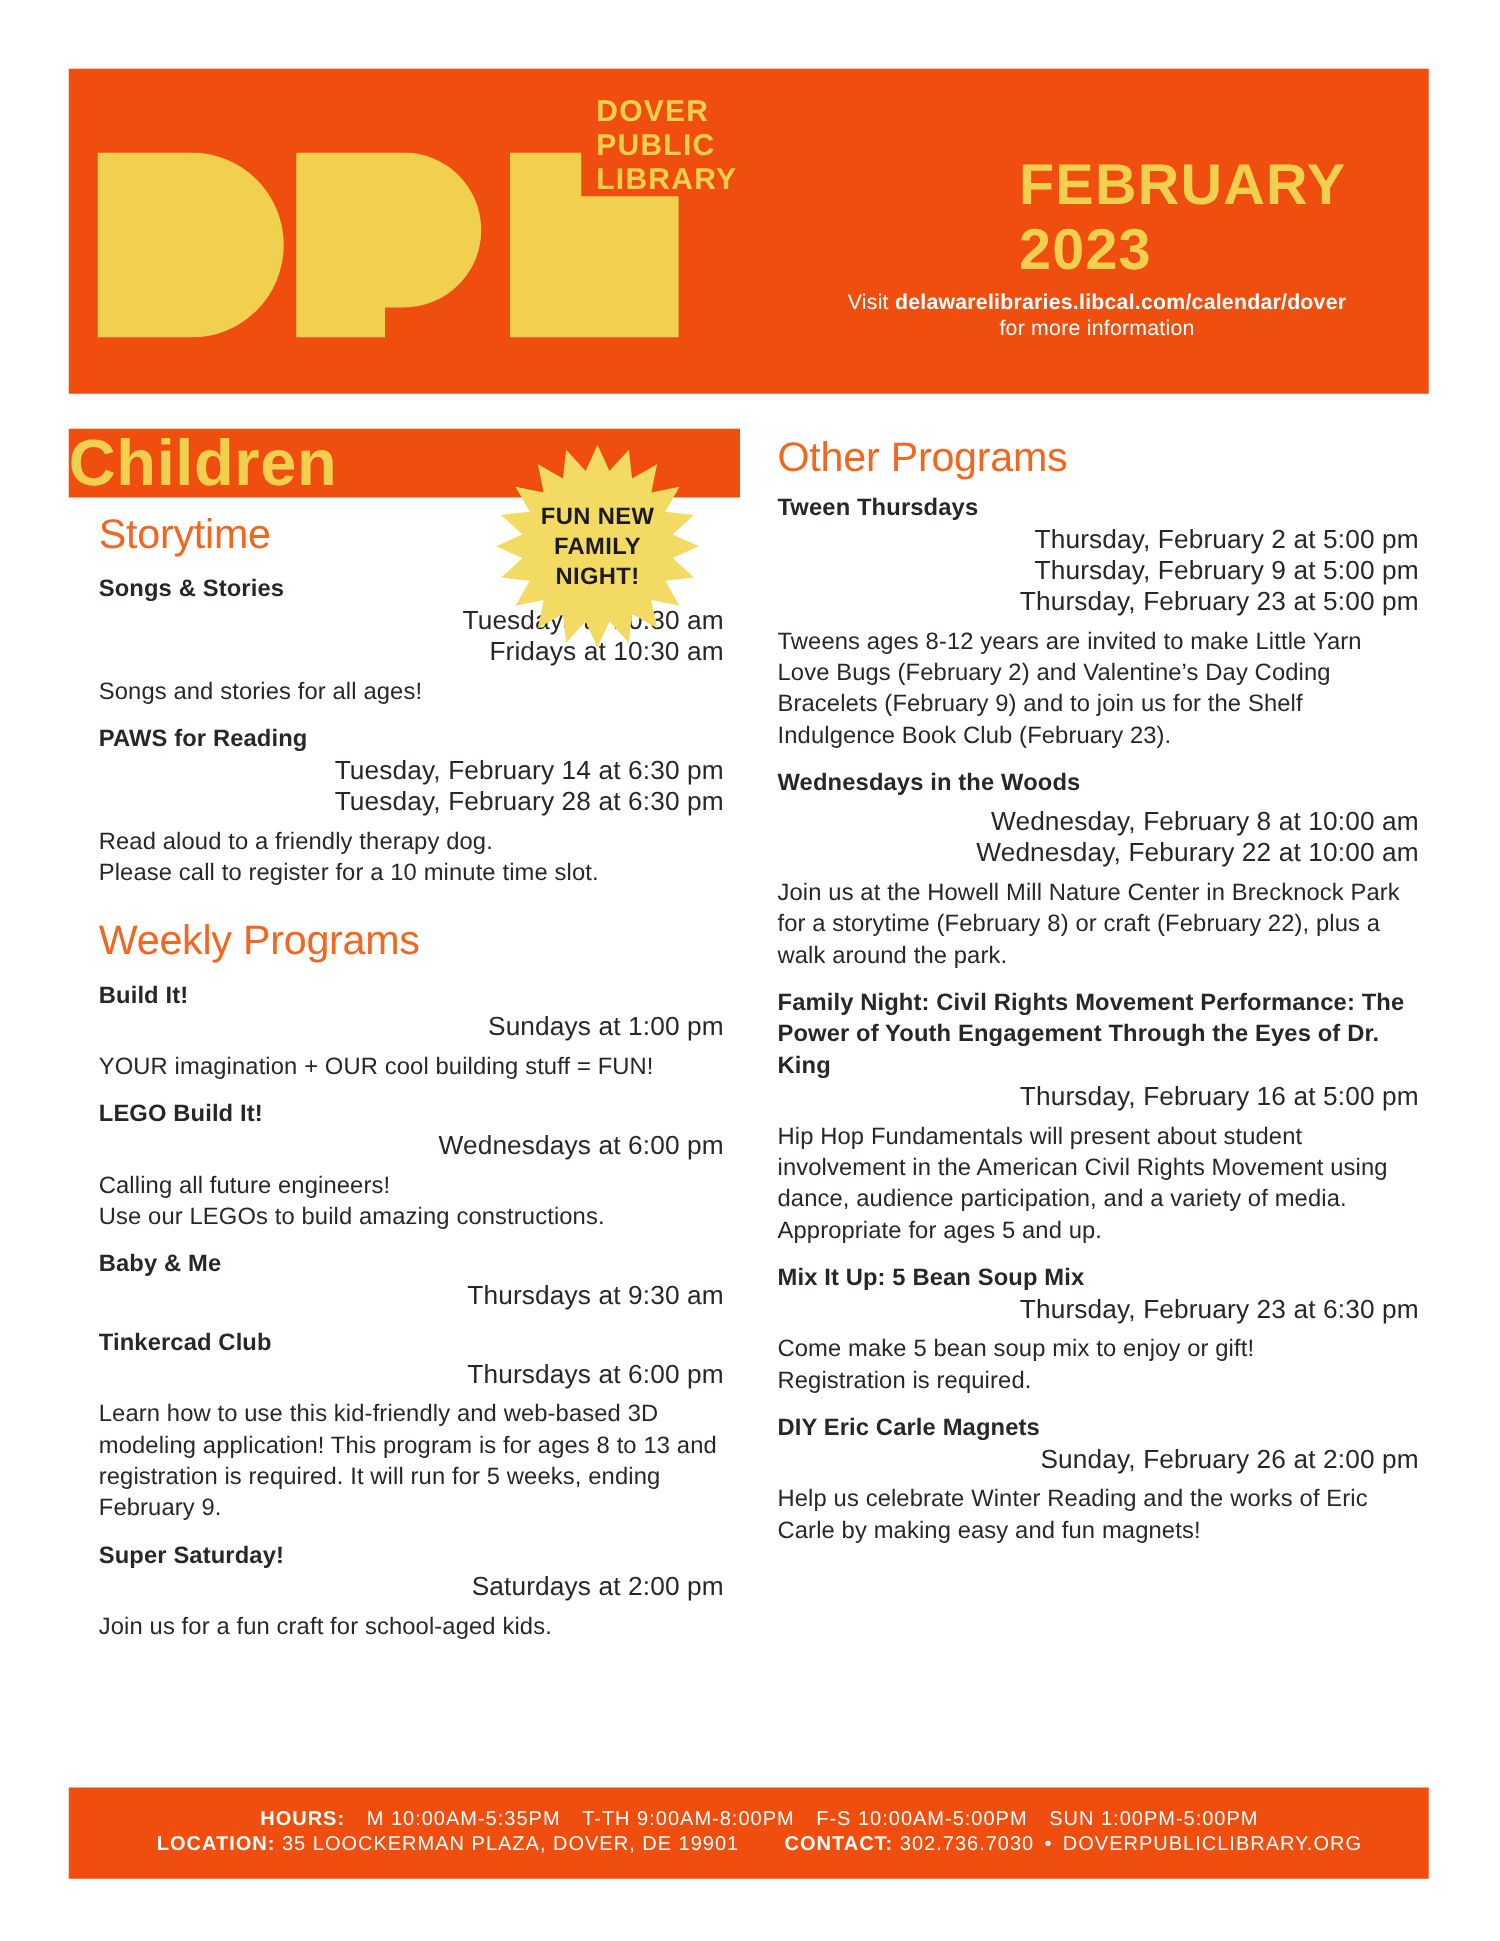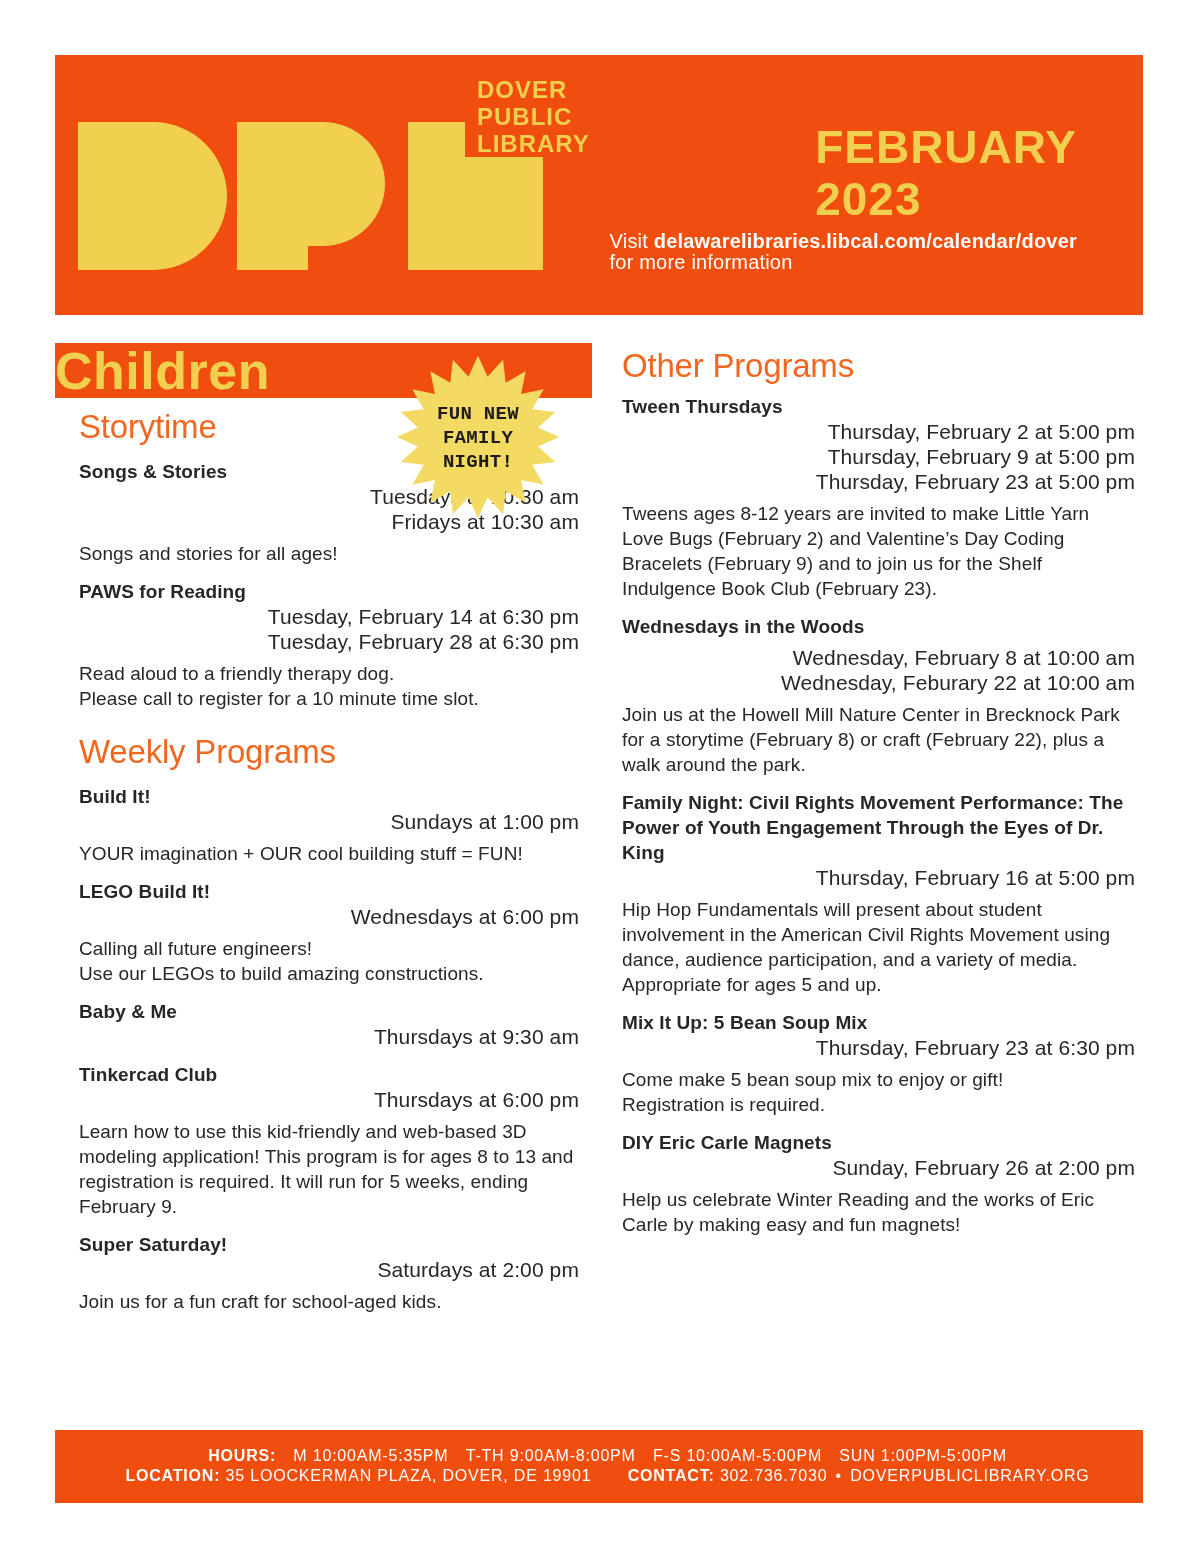--- a/index.html
+++ b/index.html
@@ -15,31 +15,31 @@
     position:relative;width:1200px;height:1553px;background:var(--white);
     font-family:"Liberation Sans",sans-serif;color:var(--ink);overflow:hidden;
   }
   
   .header{position:absolute;left:55px;top:55px;width:1088px;height:260px;background:var(--orange);}
   .logo-svg{position:absolute;left:23px;top:67px;}
   .org{position:absolute;left:422px;top:21px;color:var(--yellow);font-weight:700;
        font-size:24px;line-height:27px;letter-spacing:1px;}
   .month-block{position:absolute;right:66px;top:66px;color:var(--yellow);
        font-weight:700;font-size:46px;line-height:52px;letter-spacing:1px;}
-  .visit{position:absolute;right:66px;top:176px;text-align:left;color:#fff;
-       font-size:20px;line-height:21px;letter-spacing:0.2px;}
+  .visit{position:absolute;right:66px;top:176px;text-align:center;color:#fff;
+       font-size:17px;line-height:21px;letter-spacing:0.2px;}
   .visit b{font-weight:700;}
   
   .children-bar{position:absolute;left:55px;top:343px;width:537px;height:55px;background:var(--orange);z-index:1;}
   .children-bar .bar-text{display:block;line-height:57px;font-size:52px;
        font-weight:700;color:var(--yellow);letter-spacing:0.5px;}
   .star{position:absolute;left:395px;top:354px;width:166px;height:166px;z-index:2;}
   .star svg{position:absolute;inset:0;}
   .star-text{position:absolute;inset:0;display:flex;flex-direction:column;align-items:center;
-       justify-content:center;padding-top:2px;text-align:center;font-family:Liberation Mono, monospace;}
+       justify-content:center;padding-top:2px;text-align:center;}
   .star-text div{font-size:19px;line-height:24px;font-weight:700;color:#1F1B1C;letter-spacing:0.3px;}
   
   .col-left{position:absolute;left:79px;top:408px;width:500px;}
   .col-right{position:absolute;left:622px;top:347px;width:513px;}
   .sec-heading{color:var(--heading-orange);font-weight:400;font-size:33px;line-height:38px;
        margin:0 0 13px 0;letter-spacing:-0.2px;}
   .col-right .sec-heading{margin-bottom:9px;}
   .sec-heading.weekly{margin-top:22px;}
   .item{margin-bottom:13px;}
   .item-title{font-weight:700;font-size:19px;line-height:25px;letter-spacing:0.1px;}

